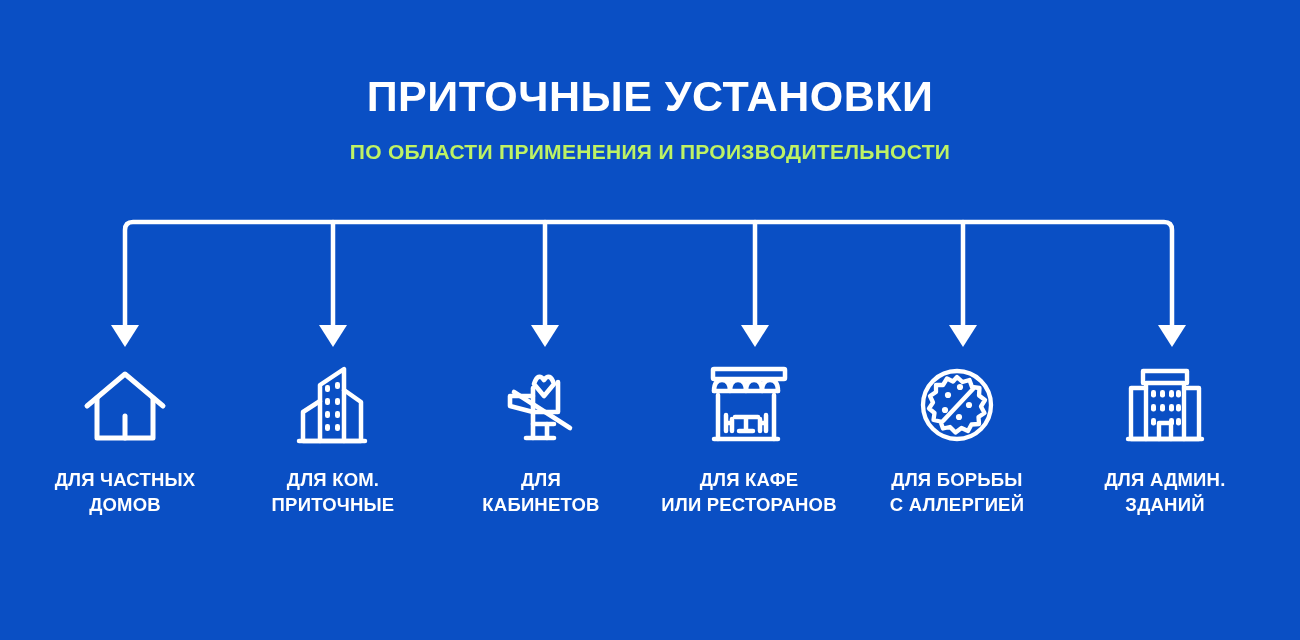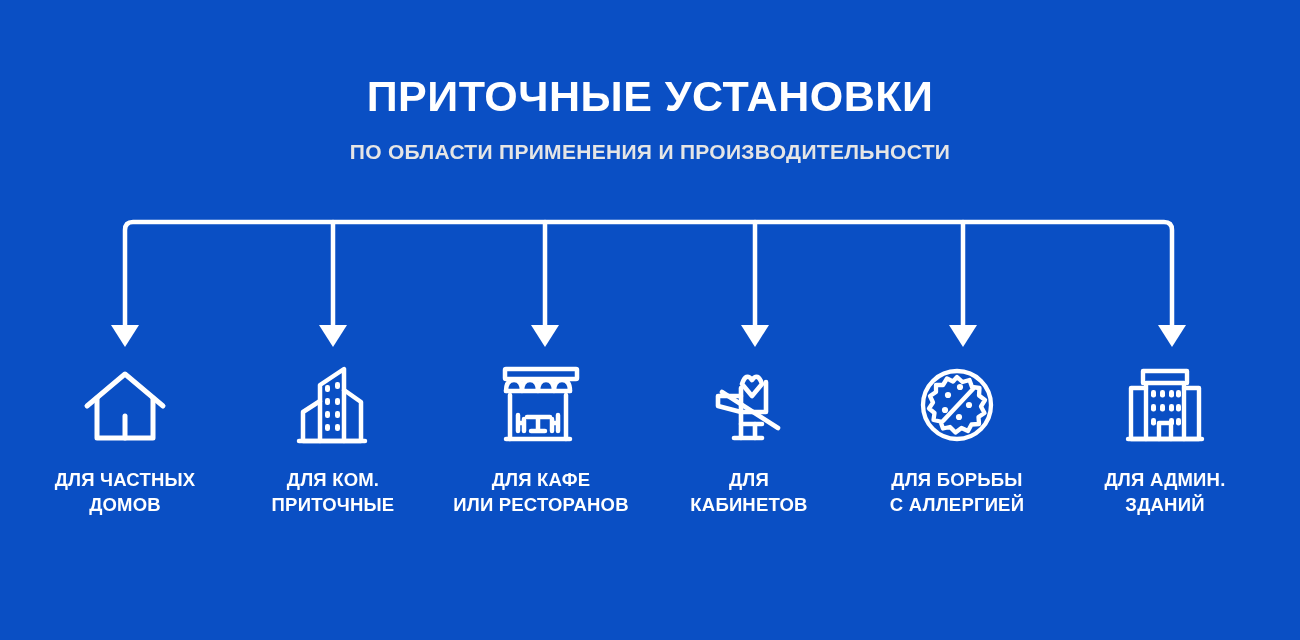--- a/index.html
+++ b/index.html
@@ -36,21 +36,21 @@
     color: #FFFFFF;
     font-size: 43px;
     font-weight: bold;
     letter-spacing: 0.5px;
     line-height: 1.05;
     white-space: nowrap;
   }
   .subtitle {
     margin: 0;
     padding-top: 22px;
-    color: #e5e5e5;
+    color: #bef264;
     font-size: 21px;
     font-weight: bold;
     letter-spacing: 0.3px;
     line-height: 1.05;
     white-space: nowrap;
   }
 
   
   .connector-layer {
     position: absolute;
@@ -173,20 +173,44 @@
             <rect x="44" y="61" width="5" height="7" rx="2.2"></rect>
           </g>
         </svg>
       </div>
       <div class="caption">ДЛЯ КОМ.
 ПРИТОЧНЫЕ</div>
     </div>
 
     <div class="column">
       <div class="icon-box">
+        <svg width="82" height="78" viewBox="0 0 82 78">
+          <g fill="none" stroke="#FFFFFF" stroke-width="4.6" stroke-linecap="round" stroke-linejoin="round">
+
+            <path d="M34 18 Q38 6 44 14 Q50 6 54 18 L44 30 Z"></path>
+
+            <path d="M33 22 L33 46 L58 46 L58 16"></path>
+
+            <path d="M33 30 L10 30 L10 40 L33 46"></path>
+
+            <path d="M33 46 L33 58 L54 58"></path>
+
+            <path d="M33 58 L33 72 M47 58 L47 72"></path>
+            <path d="M26 72 L54 72"></path>
+
+            <path d="M14 26 L70 62"></path>
+          </g>
+        </svg>
+      </div>
+      <div class="caption">ДЛЯ
+КАБИНЕТОВ</div>
+    </div>
+
+    <div class="column">
+      <div class="icon-box">
         <svg width="82" height="80" viewBox="0 0 82 80">
           <g fill="none" stroke="#FFFFFF" stroke-width="4.5" stroke-linecap="round" stroke-linejoin="round">
 
             <rect x="5" y="4" width="72" height="10" rx="1"></rect>
 
             <path d="M6 26 Q6 15 14 15 Q22 15 22 26 Q22 15 30 15 Q38 15 38 26 Q38 15 46 15 Q54 15 54 26 Q54 15 62 15 Q70 15 70 26"></path>
             <path d="M6 26 L70 26"></path>
 
             <path d="M10 30 L10 74 M66 30 L66 74"></path>
 
@@ -195,44 +219,20 @@
             <path d="M27 52 L50 52 M38 52 L38 66 M31 66 L45 66"></path>
 
             <path d="M18 50 L18 66 M18 58 L24 58 M24 54 L24 66"></path>
 
             <path d="M58 50 L58 66 M58 58 L52 58 M52 54 L52 66"></path>
           </g>
         </svg>
       </div>
       <div class="caption">ДЛЯ КАФЕ
 ИЛИ РЕСТОРАНОВ</div>
-    </div>
-
-    <div class="column">
-      <div class="icon-box">
-        <svg width="82" height="78" viewBox="0 0 82 78">
-          <g fill="none" stroke="#FFFFFF" stroke-width="4.6" stroke-linecap="round" stroke-linejoin="round">
-
-            <path d="M34 18 Q38 6 44 14 Q50 6 54 18 L44 30 Z"></path>
-
-            <path d="M33 22 L33 46 L58 46 L58 16"></path>
-
-            <path d="M33 30 L10 30 L10 40 L33 46"></path>
-
-            <path d="M33 46 L33 58 L54 58"></path>
-
-            <path d="M33 58 L33 72 M47 58 L47 72"></path>
-            <path d="M26 72 L54 72"></path>
-
-            <path d="M14 26 L70 62"></path>
-          </g>
-        </svg>
-      </div>
-      <div class="caption">ДЛЯ
-КАБИНЕТОВ</div>
     </div>
 
     <div class="column">
       <div class="icon-box">
         <svg width="80" height="80" viewBox="0 0 80 80">
           <g fill="none" stroke="#FFFFFF" stroke-width="4.3" stroke-linecap="round" stroke-linejoin="round">
 
             <circle cx="40" cy="40" r="34"></circle>
 
             <path d="M40 12

